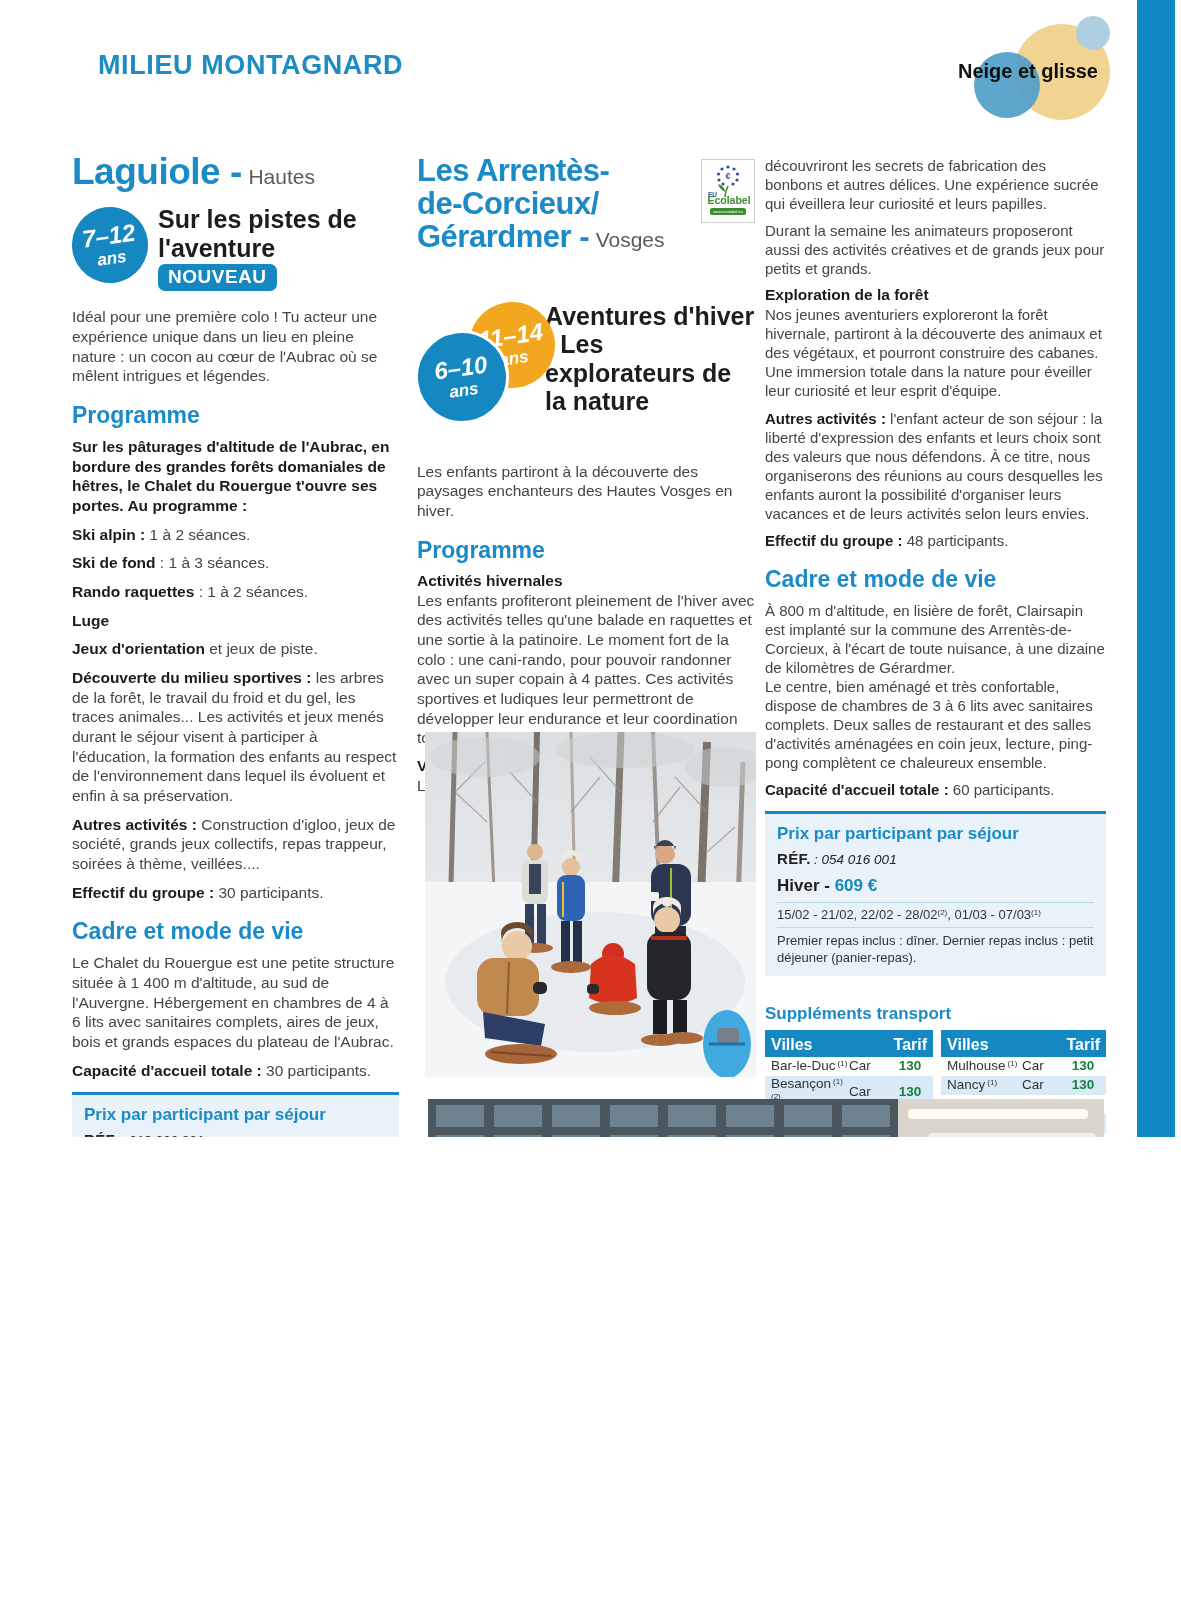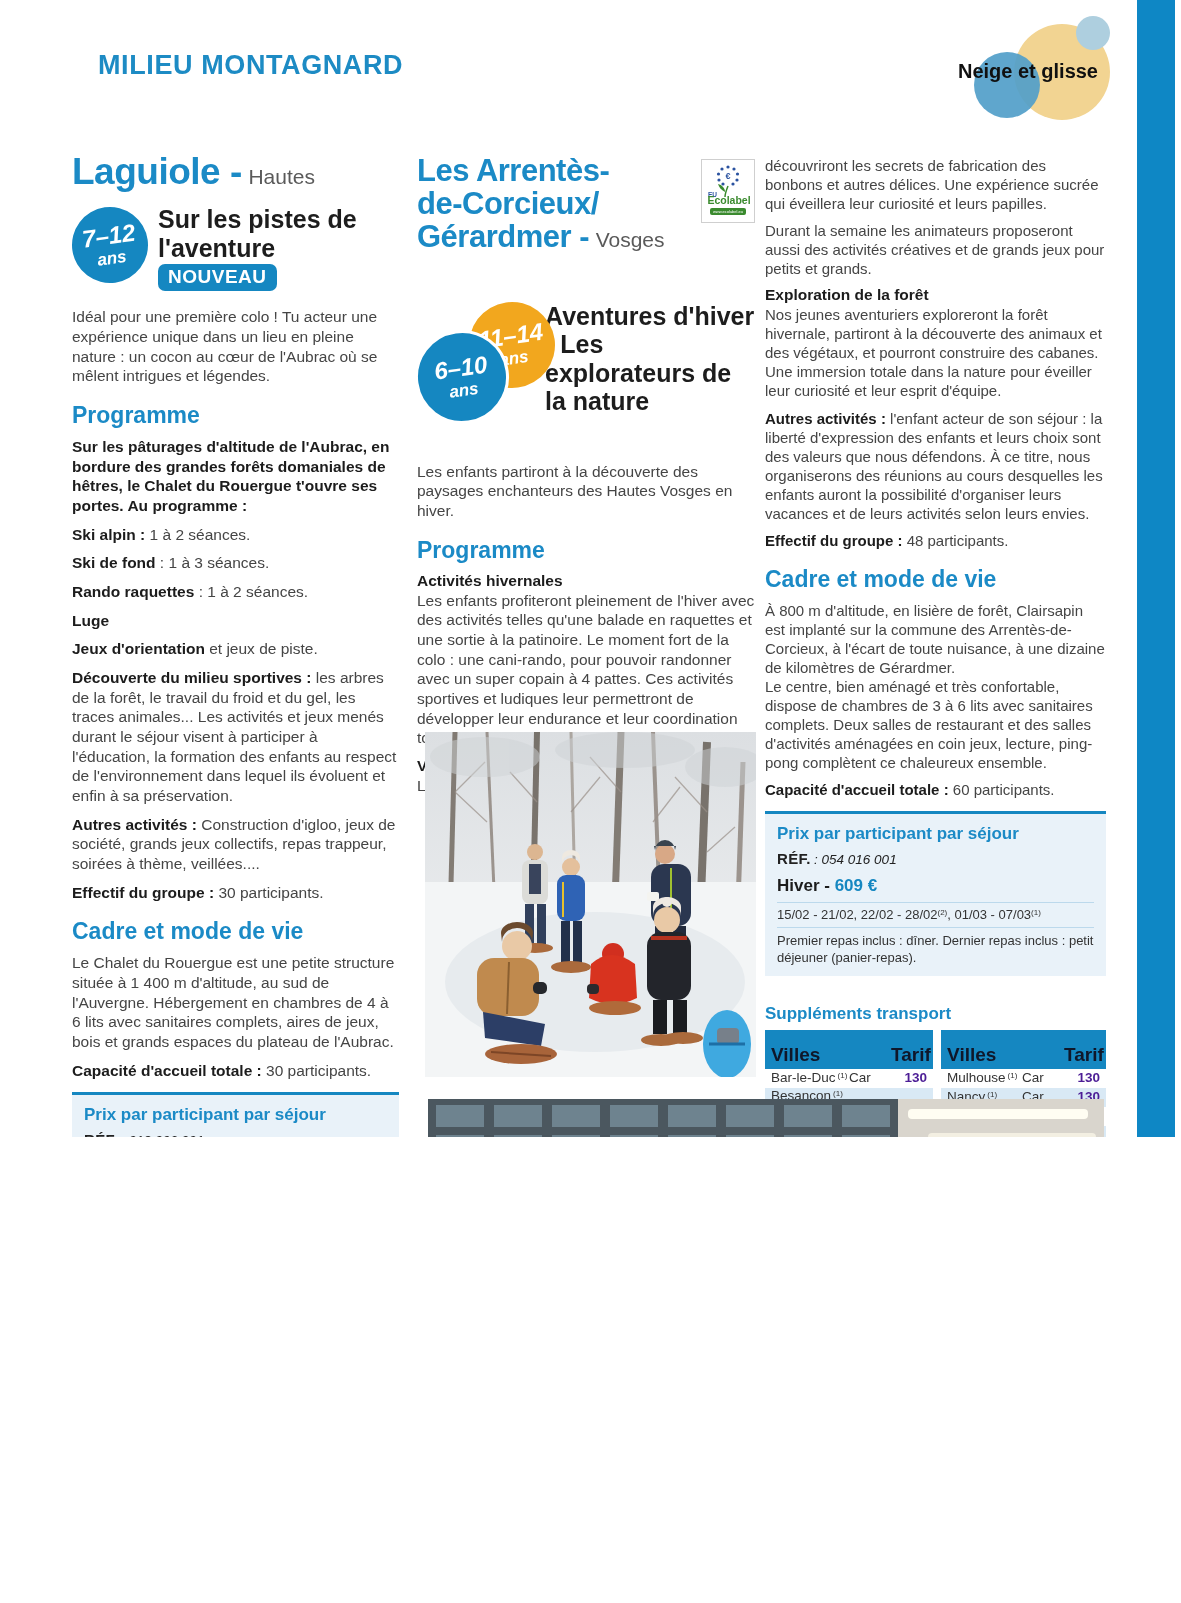--- a/index.html
+++ b/index.html
@@ -62,27 +62,27 @@
   .ref-l{font-size:15px;font-weight:700;letter-spacing:.3px}
   .ref-v{font-size:13.5px;font-style:italic}
   .pb-season{font-size:17px;font-weight:700;color:#1c1c1c;border-bottom:1px solid #bcd9ec;padding-bottom:6px;margin-bottom:4px}
   .pb-price{color:#1587c1}
   .pb-dates{font-size:13px;color:#333;border-bottom:1px solid #bcd9ec;padding-bottom:5px;margin-bottom:5px}
   .pb-meals{font-size:13px;color:#333;line-height:1.3}
   sup{font-size:8px;vertical-align:4px}
 
   .ttable{display:flex;gap:8px}
   .ttab{flex:1}
-  .th{display:flex;background:#1587c1;color:#0f172a;font-weight:700;font-size:19px;padding:14px 6px 3px}
+  .th{display:flex;background:#1587c1;color:#ffffff;font-weight:700;font-size:16px;padding:6px 6px 3px}
   .hc{flex:1}.ht{width:36px;text-align:right}
   .tr{display:flex;align-items:center;font-size:13.5px;color:#333;padding:1px 6px;min-height:17px;line-height:1.1}
   .rows .tr:nth-child(even){background:#d9e9f5}
   .c-city{flex:1}
   .c-mode{width:44px}
-  .c-tarif{width:34px;text-align:right;font-weight:700;color:#4c1d95}
+  .c-tarif{width:34px;text-align:center;font-weight:700;color:#15803d}
   .csup{font-size:8px;vertical-align:4px;margin-left:2px}
   .note{font-size:12px;font-weight:700;color:#333;margin:9px 0 0}
 
   .photo{position:absolute;display:block}
   #photo-ski{left:72px;top:1180px}
   #photo-snow{left:425px;top:732px}
   #photo-rink{left:428px;top:1099px}
 
   .page-number{position:absolute;left:1066px;top:1546px;font-size:27px;color:#2e2e2e}
 </style>

